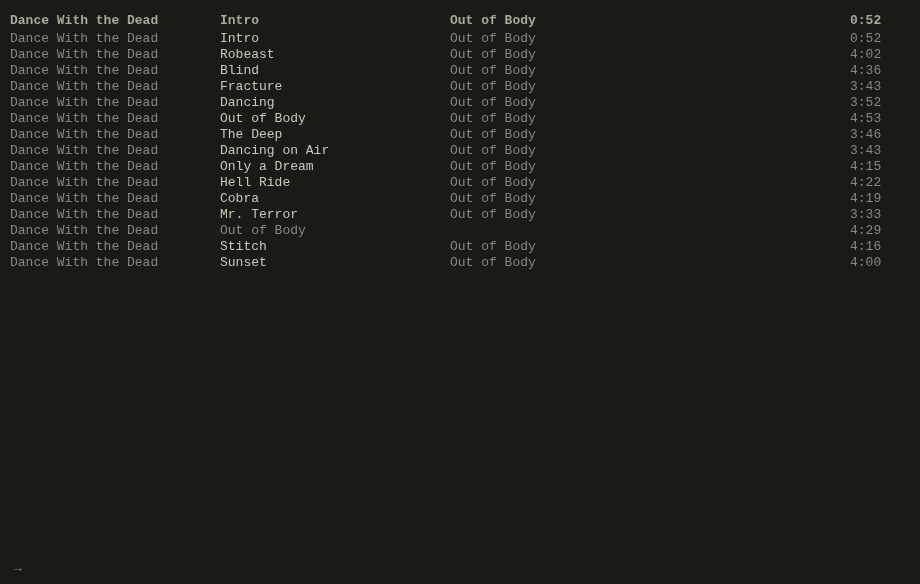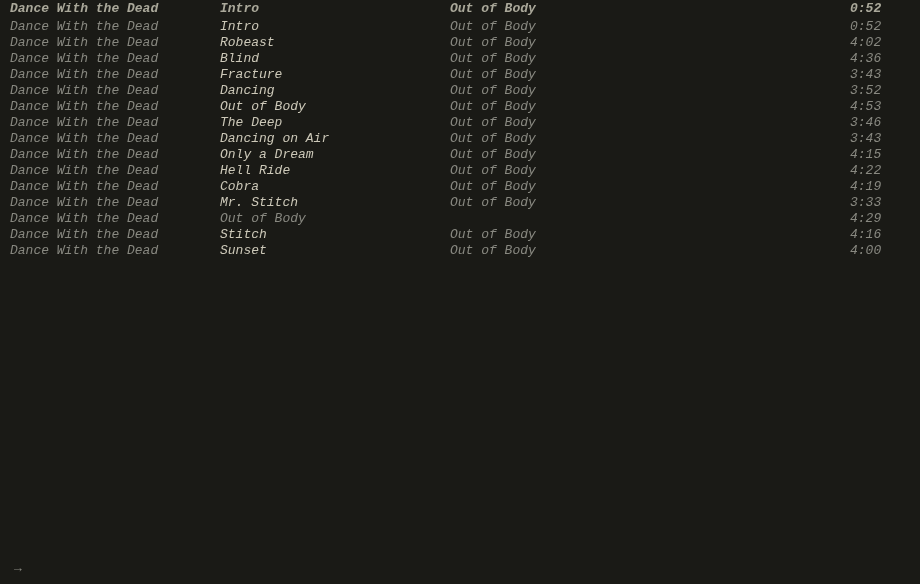--- a/index.html
+++ b/index.html
@@ -13,22 +13,21 @@
       height: 584px;
       background: #1a1a16;
       font-family: 'Courier New', Courier, monospace;
       font-size: 13px;
       color: #888880;
       overflow: hidden;
       position: relative;
     }
 
     .track-list {
-      padding: 0 0;
-      font-style: italic;
+      padding: 12px 0;
     }
 
     .track-row {
       display: flex;
       align-items: center;
       height: 16px;
       padding: 0 10px;
       cursor: pointer;
     }
 
@@ -148,21 +147,21 @@
       <div class="col-duration">4:22</div>
     </div>
     <div class="track-row">
       <div class="col-artist">Dance With the Dead</div>
       <div class="col-title">Cobra</div>
       <div class="col-album">Out of Body</div>
       <div class="col-duration">4:19</div>
     </div>
     <div class="track-row">
       <div class="col-artist">Dance With the Dead</div>
-      <div class="col-title">Mr. Stitch</div>
+      <div class="col-title">Mr. Terror</div>
       <div class="col-album">Out of Body</div>
       <div class="col-duration">3:33</div>
     </div>
     <div class="track-row">
       <div class="col-artist">Dance With the Dead</div>
       <div class="col-album">Out of Body</div>
       <div class="col-duration">4:29</div>
     </div>
     <div class="track-row">
       <div class="col-artist">Dance With the Dead</div>

